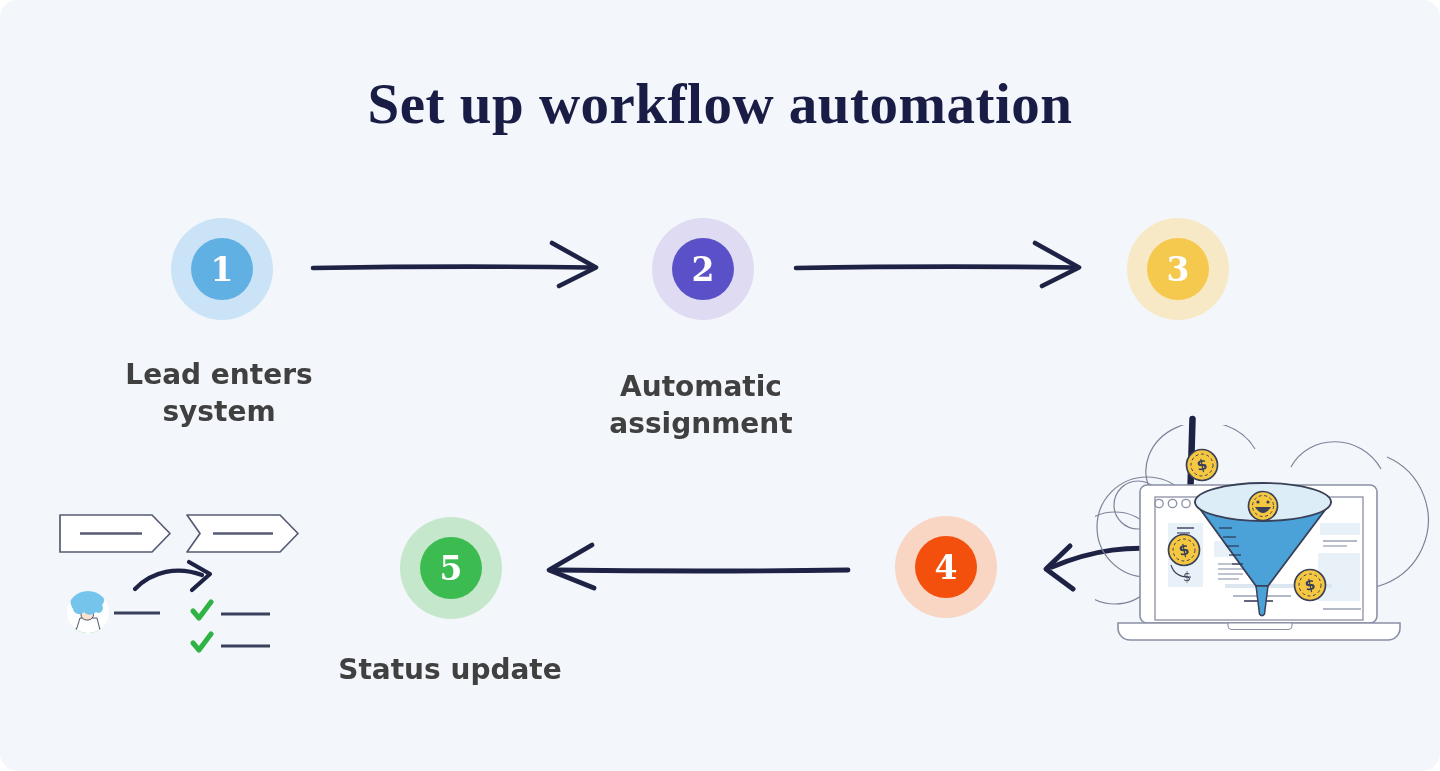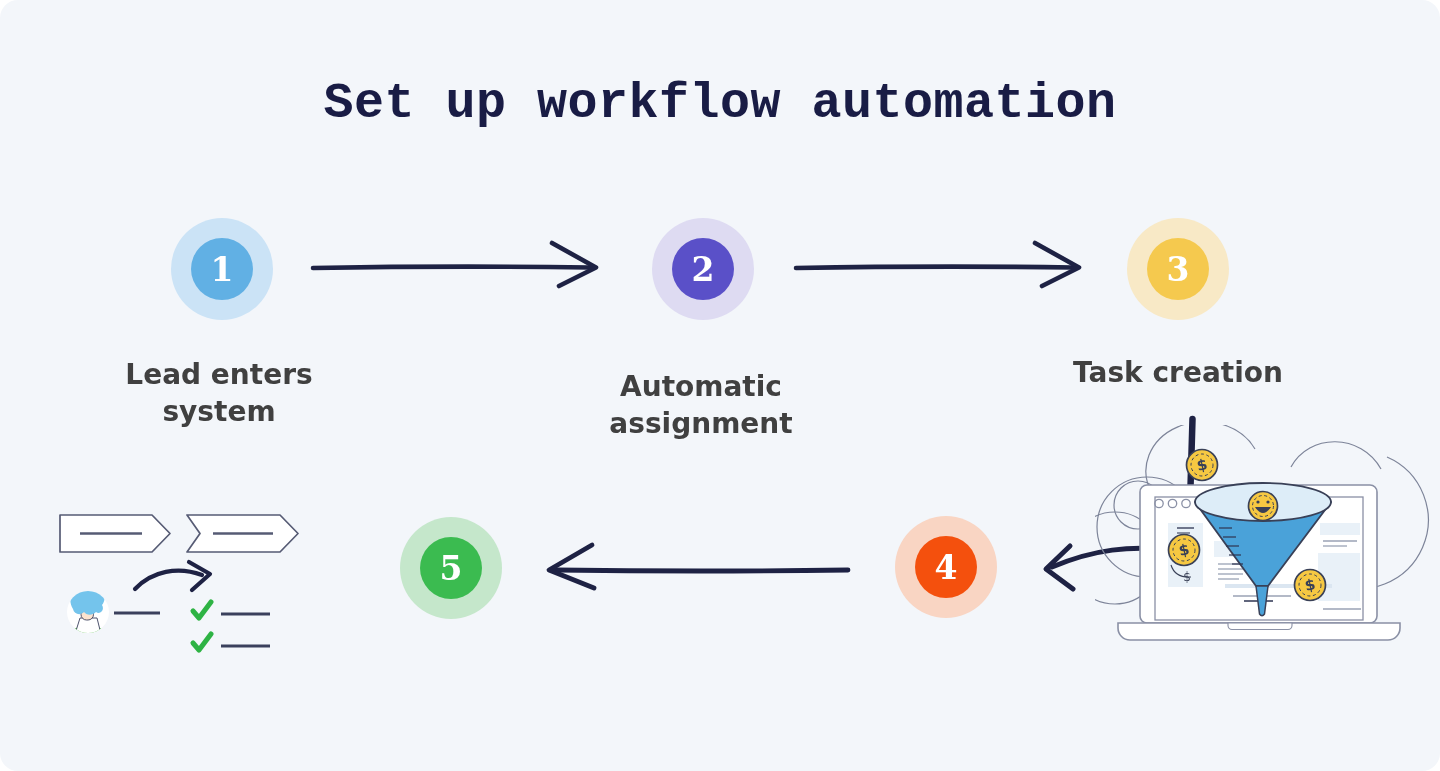--- a/index.html
+++ b/index.html
@@ -4,22 +4,22 @@
 <style>
   * { margin:0; padding:0; box-sizing:border-box; }
   html,body { width:1440px; height:771px; background:#ffffff; overflow:hidden; }
   .canvas {
     position:relative; width:1440px; height:771px;
     background:#f3f6fa; border-radius:18px;
     font-family:"DejaVu Sans","Liberation Sans",sans-serif;
   }
   .page-title {
     position:absolute; left:720px; top:103px; transform:translate(-50%,-50%);
-    font-family:Liberation Mono, monospace;
-    font-weight:bold; font-size:50px; color:#191c45; letter-spacing:0.5px;
+    font-family:Liberation Serif, serif;
+    font-weight:bold; font-size:57px; color:#191c45; letter-spacing:0.5px;
     white-space:nowrap;
   }
   svg.overlay { position:absolute; left:0; top:0; pointer-events:none; }
   .step { position:absolute; width:102px; height:102px; transform:translate(-50%,-50%); }
   .step .ring { position:absolute; inset:0; border-radius:50%; }
   .step .disc {
     position:absolute; left:50%; top:50%; width:62px; height:62px;
     transform:translate(-50%,-50%); border-radius:50%;
     display:flex; align-items:center; justify-content:center;
   }
@@ -90,21 +90,21 @@
   </div>
   <div class="step" style="left:451px; top:568px;">
     <div class="ring" style="background: rgb(197, 231, 203);"></div>
     <div class="disc" style="background: rgb(59, 187, 80);">
       <span class="num">5</span>
     </div>
   </div>
 
   <div class="step-label" style="left:219px; top:393px; width:230px;">Lead enters system</div>
   <div class="step-label" style="left:701px; top:405px; width:240px;">Automatic assignment</div>
-  <div class="step-label" style="left:1178px; top:373px; width:320px;">Task creation</div>
+  <div class="step-label" style="left:450px; top:670px; width:320px;">Status update</div>
 
   <svg class="overlay" style="left:40px; top:495px;" width="280" height="190" viewBox="0 0 280 190">
     <g>
       <polygon points="20,20 112,20 130,38.5 112,57 20,57" fill="#ffffff" stroke="#565b74" stroke-width="1.7" stroke-linejoin="round"></polygon>
       <line x1="40" y1="38.5" x2="102" y2="38.5" stroke="#565b74" stroke-width="2.4"></line>
     </g>
     <g>
       <polygon points="147,20 240,20 258,38.5 240,57 147,57 160,38.5" fill="#ffffff" stroke="#565b74" stroke-width="1.7" stroke-linejoin="round"></polygon>
       <line x1="173" y1="38.5" x2="233" y2="38.5" stroke="#565b74" stroke-width="2.4"></line>
     </g>

